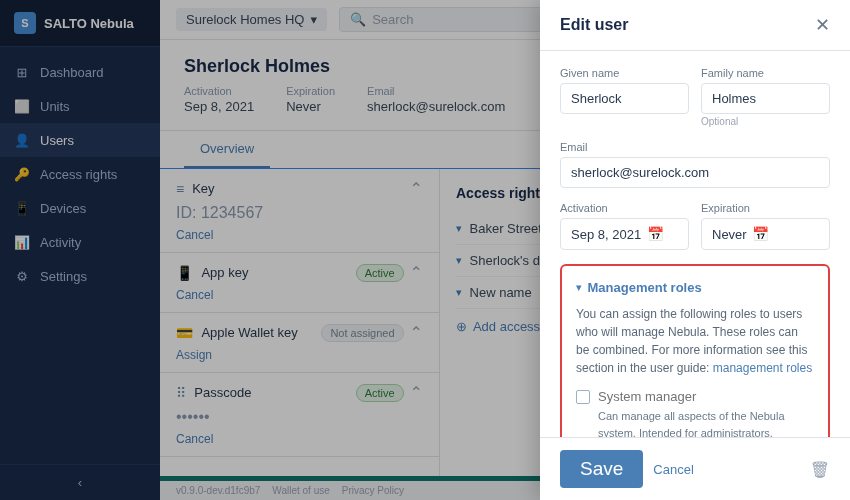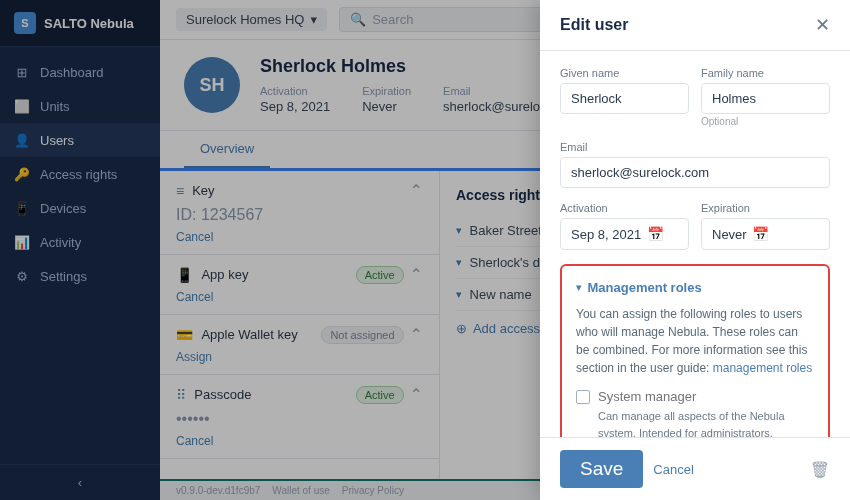--- a/index.html
+++ b/index.html
@@ -29,21 +29,21 @@
     
     .user-header { background: #fff; padding: 16px 24px; display: flex; align-items: center; gap: 20px; border-bottom: 1px solid #e0e4ea; }
     .user-avatar { width: 56px; height: 56px; border-radius: 50%; background: #4a7fb5; color: #fff; display: flex; align-items: center; justify-content: center; font-size: 18px; font-weight: 600; flex-shrink: 0; }
     .user-name { font-size: 18px; font-weight: 600; color: #1a2b4a; margin-bottom: 8px; }
     .user-meta { display: flex; gap: 32px; }
     .user-meta-item { display: flex; flex-direction: column; }
     .user-meta-label { font-size: 11px; color: #8a9ab0; margin-bottom: 2px; }
     .user-meta-value { font-size: 13px; color: #3a4a5c; }
 
     
-    .tabs { background: #fff; display: flex; padding: 0 24px; border-bottom: 3px solid #3b82f6; }
+    .tabs { background: #fff; display: flex; padding: 0 24px; border-bottom: 1px solid #3b82f6; }
     .tab { padding: 10px 16px; font-size: 13px; color: #8a9ab0; cursor: pointer; border-bottom: 2px solid transparent; }
     .tab.active { color: #4a7fb5; border-bottom-color: #4a7fb5; font-weight: 500; }
 
     
     .cards-area { display: flex; flex: 1; overflow: hidden; }
 
     
     .keys-panel { width: 280px; background: #fff; border-right: 1px solid #e0e4ea; overflow-y: auto; padding: 0; }
 
     .key-card { border-bottom: 1px solid #e0e4ea; padding: 10px 16px; }
@@ -94,21 +94,21 @@
     .role-checkbox { width: 14px; height: 14px; border: 1px solid #a0b0c0; border-radius: 2px; flex-shrink: 0; display: flex; align-items: center; justify-content: center; cursor: pointer; }
     .role-name { font-size: 13px; font-weight: 500; color: #737373; }
     .role-desc { font-size: 11px; color: #6a7a8a; line-height: 1.5; padding-left: 22px; }
 
     
     .modal-footer { padding: 12px 20px; border-top: 1px solid #e0e4ea; display: flex; align-items: center; gap: 10px; }
     .btn-save { background: #4a7fb5; color: #fff; border: none; border-radius: 4px; padding: 8px 20px; font-size: 19px; cursor: pointer; font-weight: 500; }
     .btn-cancel { background: none; color: #4a7fb5; border: none; font-size: 13px; cursor: pointer; }
     .btn-delete { margin-left: auto; background: none; border: none; cursor: pointer; color: #9aa5b4; font-size: 16px; }
 
-    .version-bar { background: #f0f2f5; padding: 4px 16px; font-size: 10px; color: #9aa5b4; border-top: 2px solid #0f766e; display: flex; gap: 12px; }
+    .version-bar { background: #f0f2f5; padding: 4px 16px; font-size: 10px; color: #9aa5b4; border-top: 5px solid #0f766e; display: flex; gap: 12px; }
   </style>
 </head>
 <body>
 
 <div class="app-container">
 
   <div class="sidebar">
     <div class="sidebar-logo">
       <div class="sidebar-logo-icon">S</div>
       <span class="sidebar-logo-text">SALTO Nebula</span>
@@ -155,21 +155,20 @@
       </div>
       <div class="search-bar">
         <span>🔍</span>
         <span>Search</span>
       </div>
     </div>
 
     <div class="content-area">
 
       <div class="user-header">
-        <div class="user-avatar">SH</div>
         <div>
           <div class="user-name">Sherlock Holmes</div>
           <div class="user-meta">
             <div class="user-meta-item">
               <span class="user-meta-label">Activation</span>
               <span class="user-meta-value">Sep 8, 2021</span>
             </div>
             <div class="user-meta-item">
               <span class="user-meta-label">Expiration</span>
               <span class="user-meta-value">Never</span>

